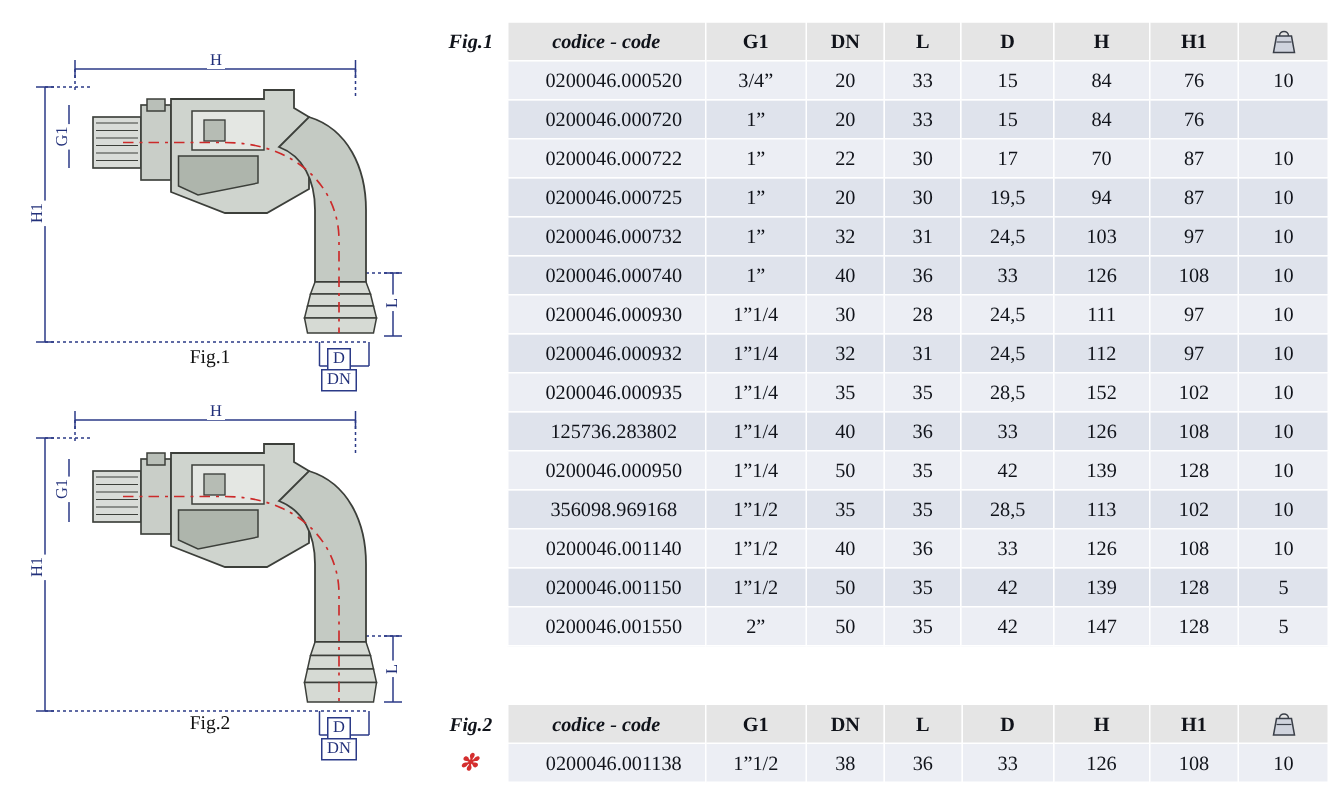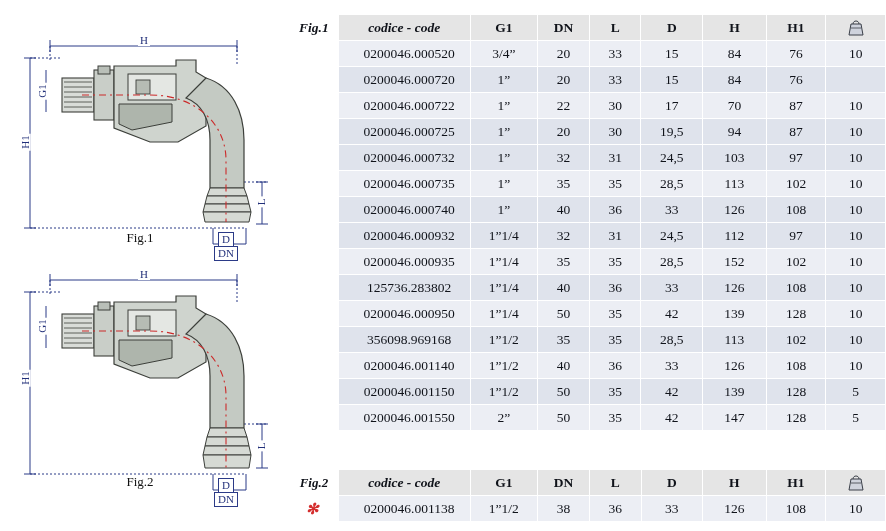--- a/index.html
+++ b/index.html
@@ -342,40 +342,40 @@
           <td class="figcol"></td>
           <td class="code">0200046.000732</td>
           <td>1”</td>
           <td>32</td>
           <td>31</td>
           <td>24,5</td>
           <td>103</td>
           <td>97</td>
           <td>10</td>
         </tr>
-        <tr class="band-a">
-          <td class="figcol"></td>
-          <td class="code">0200046.000735</td>
-          <td>1”</td>
-          <td>35</td>
-          <td>35</td>
-          <td>28,5</td>
-          <td>113</td>
-          <td>102</td>
-          <td>10</td>
-        </tr>
         <tr class="band-b">
           <td class="figcol"></td>
           <td class="code">0200046.000740</td>
           <td>1”</td>
           <td>40</td>
           <td>36</td>
           <td>33</td>
           <td>126</td>
           <td>108</td>
+          <td>10</td>
+        </tr>
+        <tr class="band-a">
+          <td class="figcol"></td>
+          <td class="code">0200046.000930</td>
+          <td>1”1/4</td>
+          <td>30</td>
+          <td>28</td>
+          <td>24,5</td>
+          <td>111</td>
+          <td>97</td>
           <td>10</td>
         </tr>
         <tr class="band-b">
           <td class="figcol"></td>
           <td class="code">0200046.000932</td>
           <td>1”1/4</td>
           <td>32</td>
           <td>31</td>
           <td>24,5</td>
           <td>112</td>

